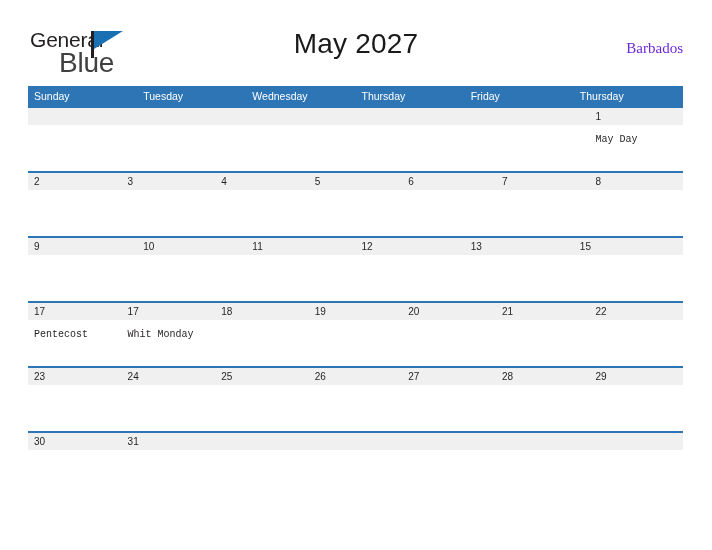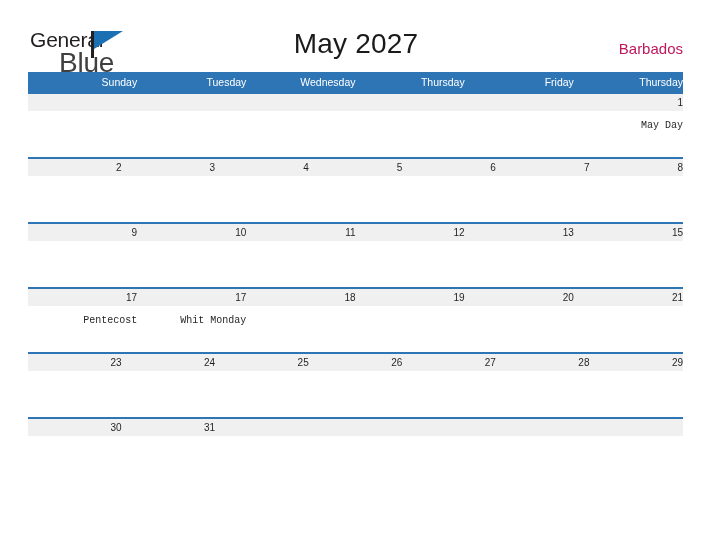--- a/index.html
+++ b/index.html
@@ -82,31 +82,30 @@
     font-family: "Liberation Sans", sans-serif;
     font-weight: normal;
     letter-spacing: 0.2px;
   }
 
   .country {
     position: absolute;
     right: 29px;
     top: 40px;
     font-size: 15px;
-    color: #be185d;
-    font-family: Liberation Sans, sans-serif;
+    color: #6d28d9;
+    font-family: Liberation Serif, serif;
   }
 
   
   .calendar {
     position: absolute;
     left: 28px;
-    top: 72px;
+    top: 86px;
     width: 655px;
-    text-align: right;
   }
 
   .dow-row {
     display: flex;
     background: #2e75b6;
     height: 20px;
     align-items: center;
   }
   .dow {
     flex: 1 1 0;
@@ -298,20 +297,24 @@
             <span class="event"></span>
           </div>
         <div class="cell">
             <span class="daynum">20</span>
             <span class="event"></span>
           </div>
         <div class="cell">
             <span class="daynum">21</span>
             <span class="event"></span>
           </div>
+        <div class="cell">
+            <span class="daynum">22</span>
+            <span class="event"></span>
+          </div>
       </div>
     </div>
 
     <div class="week">
       <div class="band"></div>
       <div class="cells">
         <div class="cell">
             <span class="daynum">23</span>
             <span class="event"></span>
           </div>

